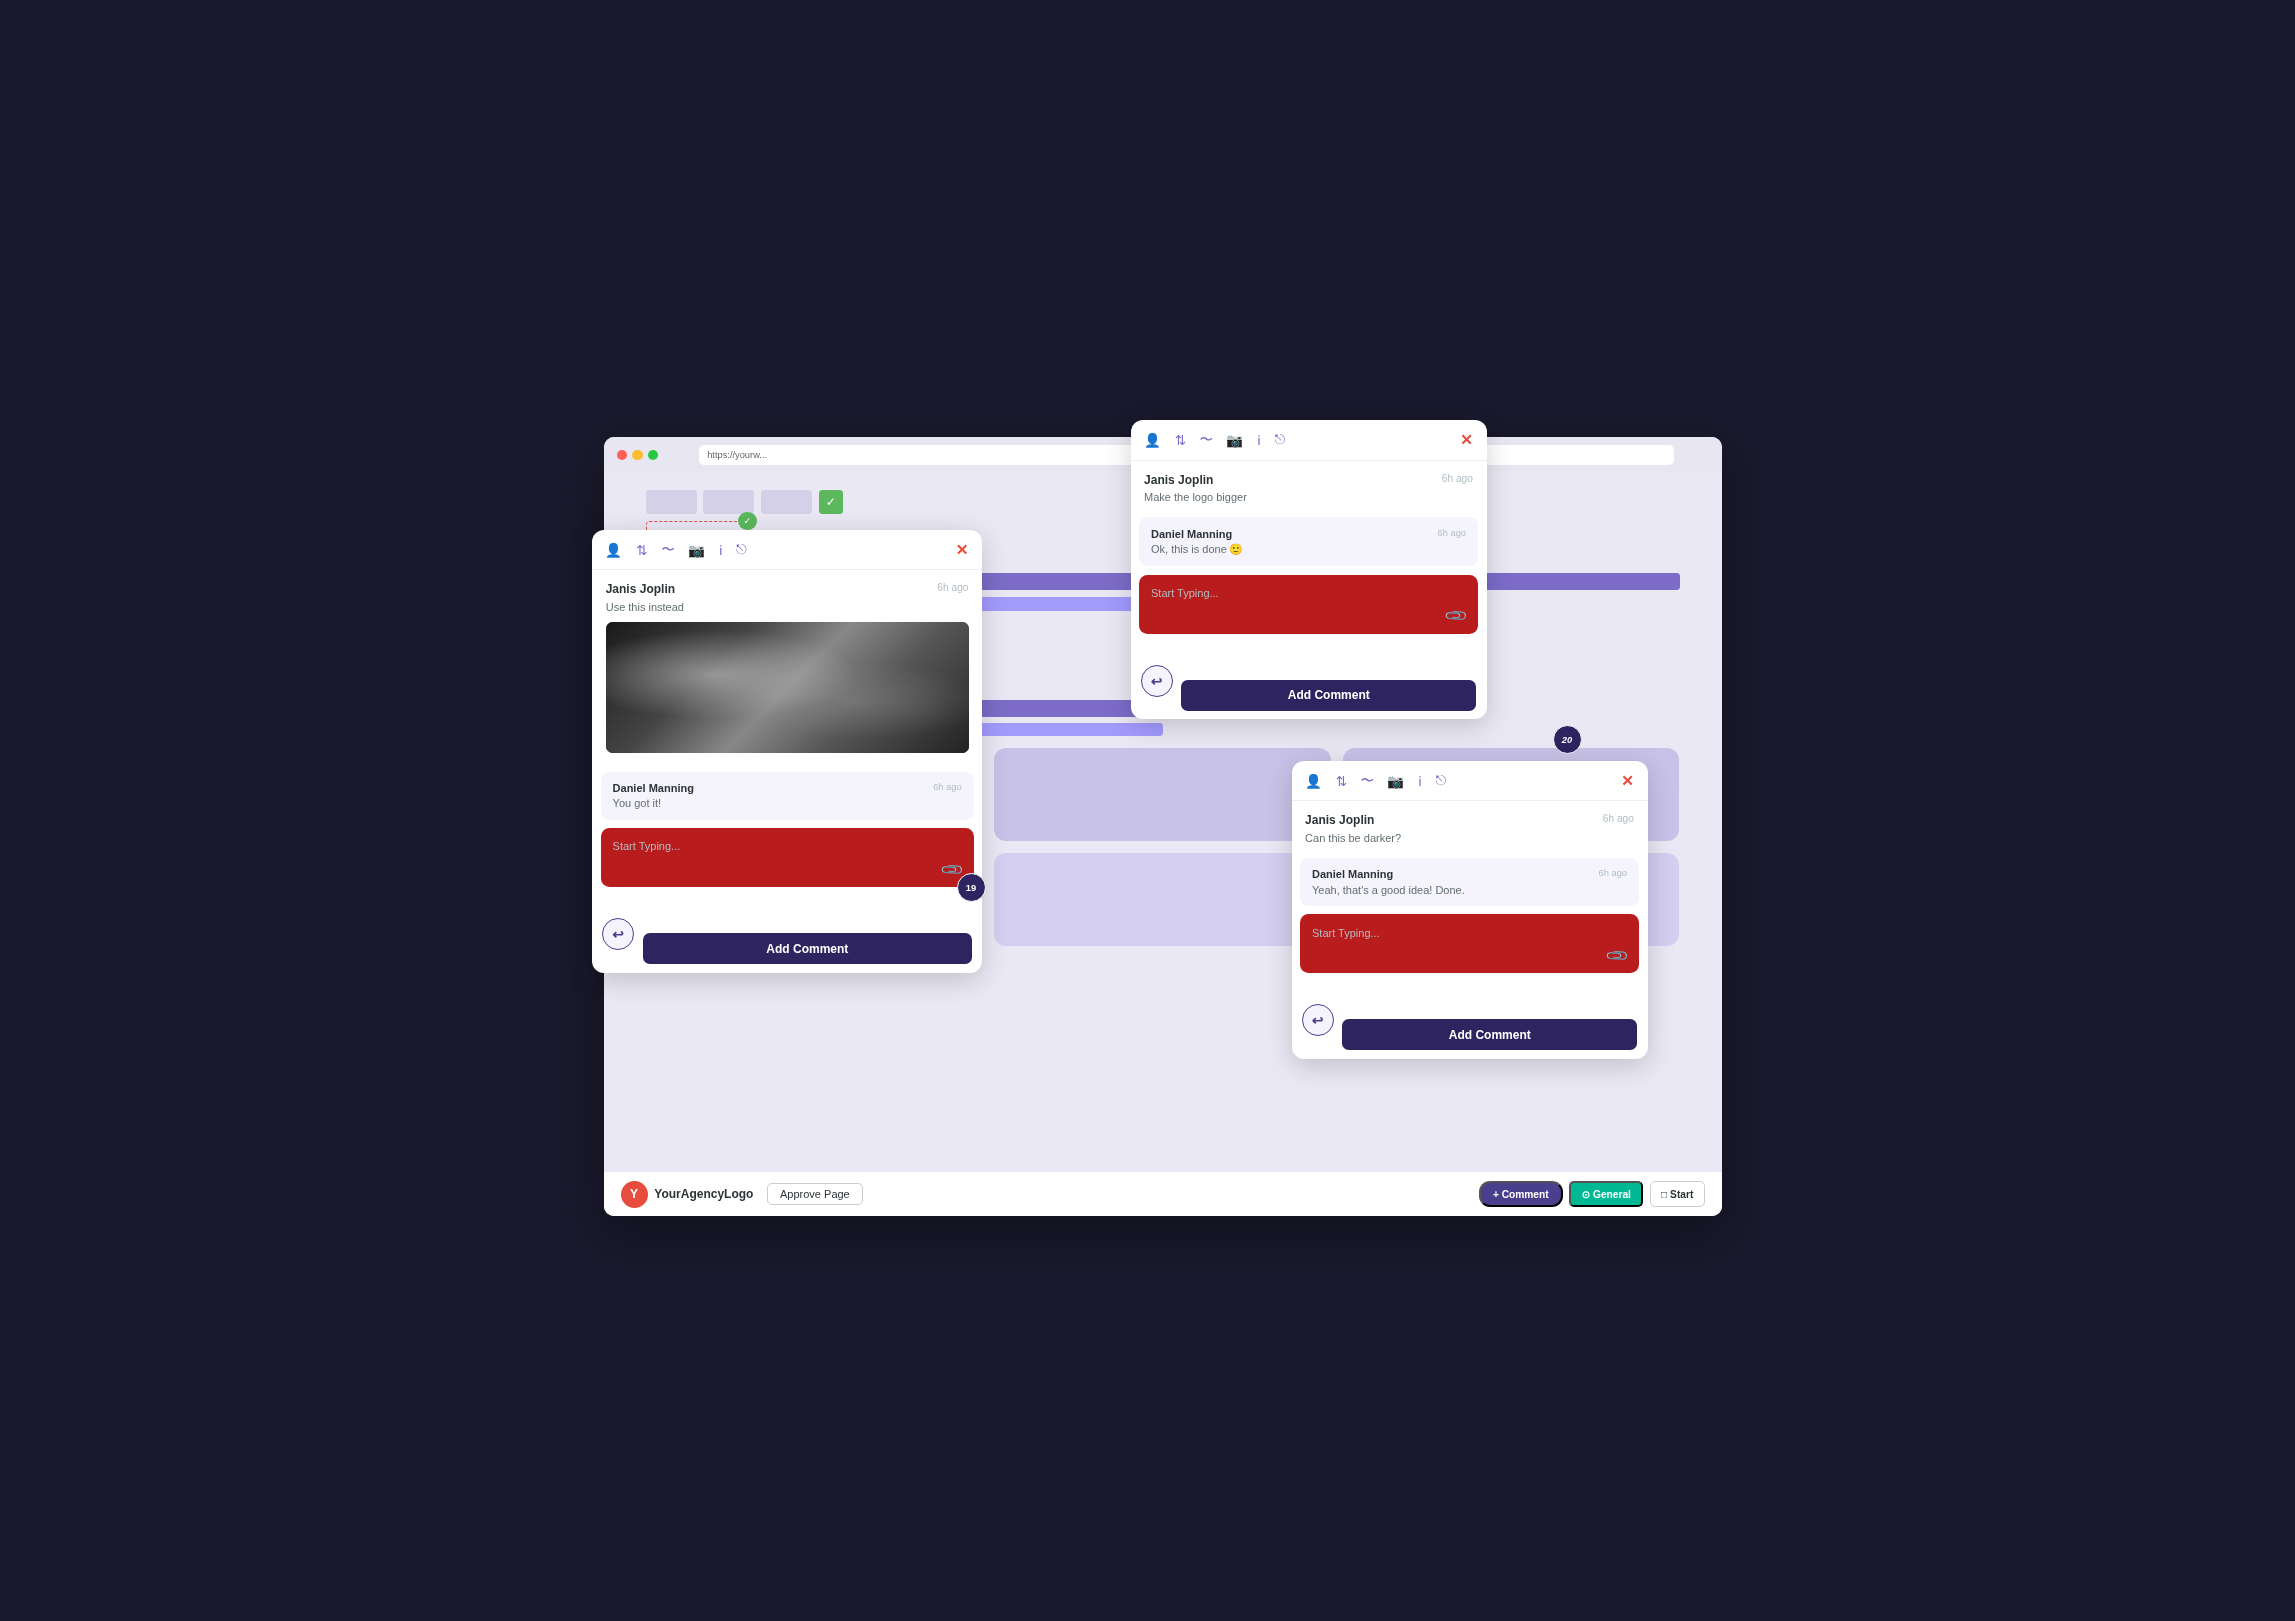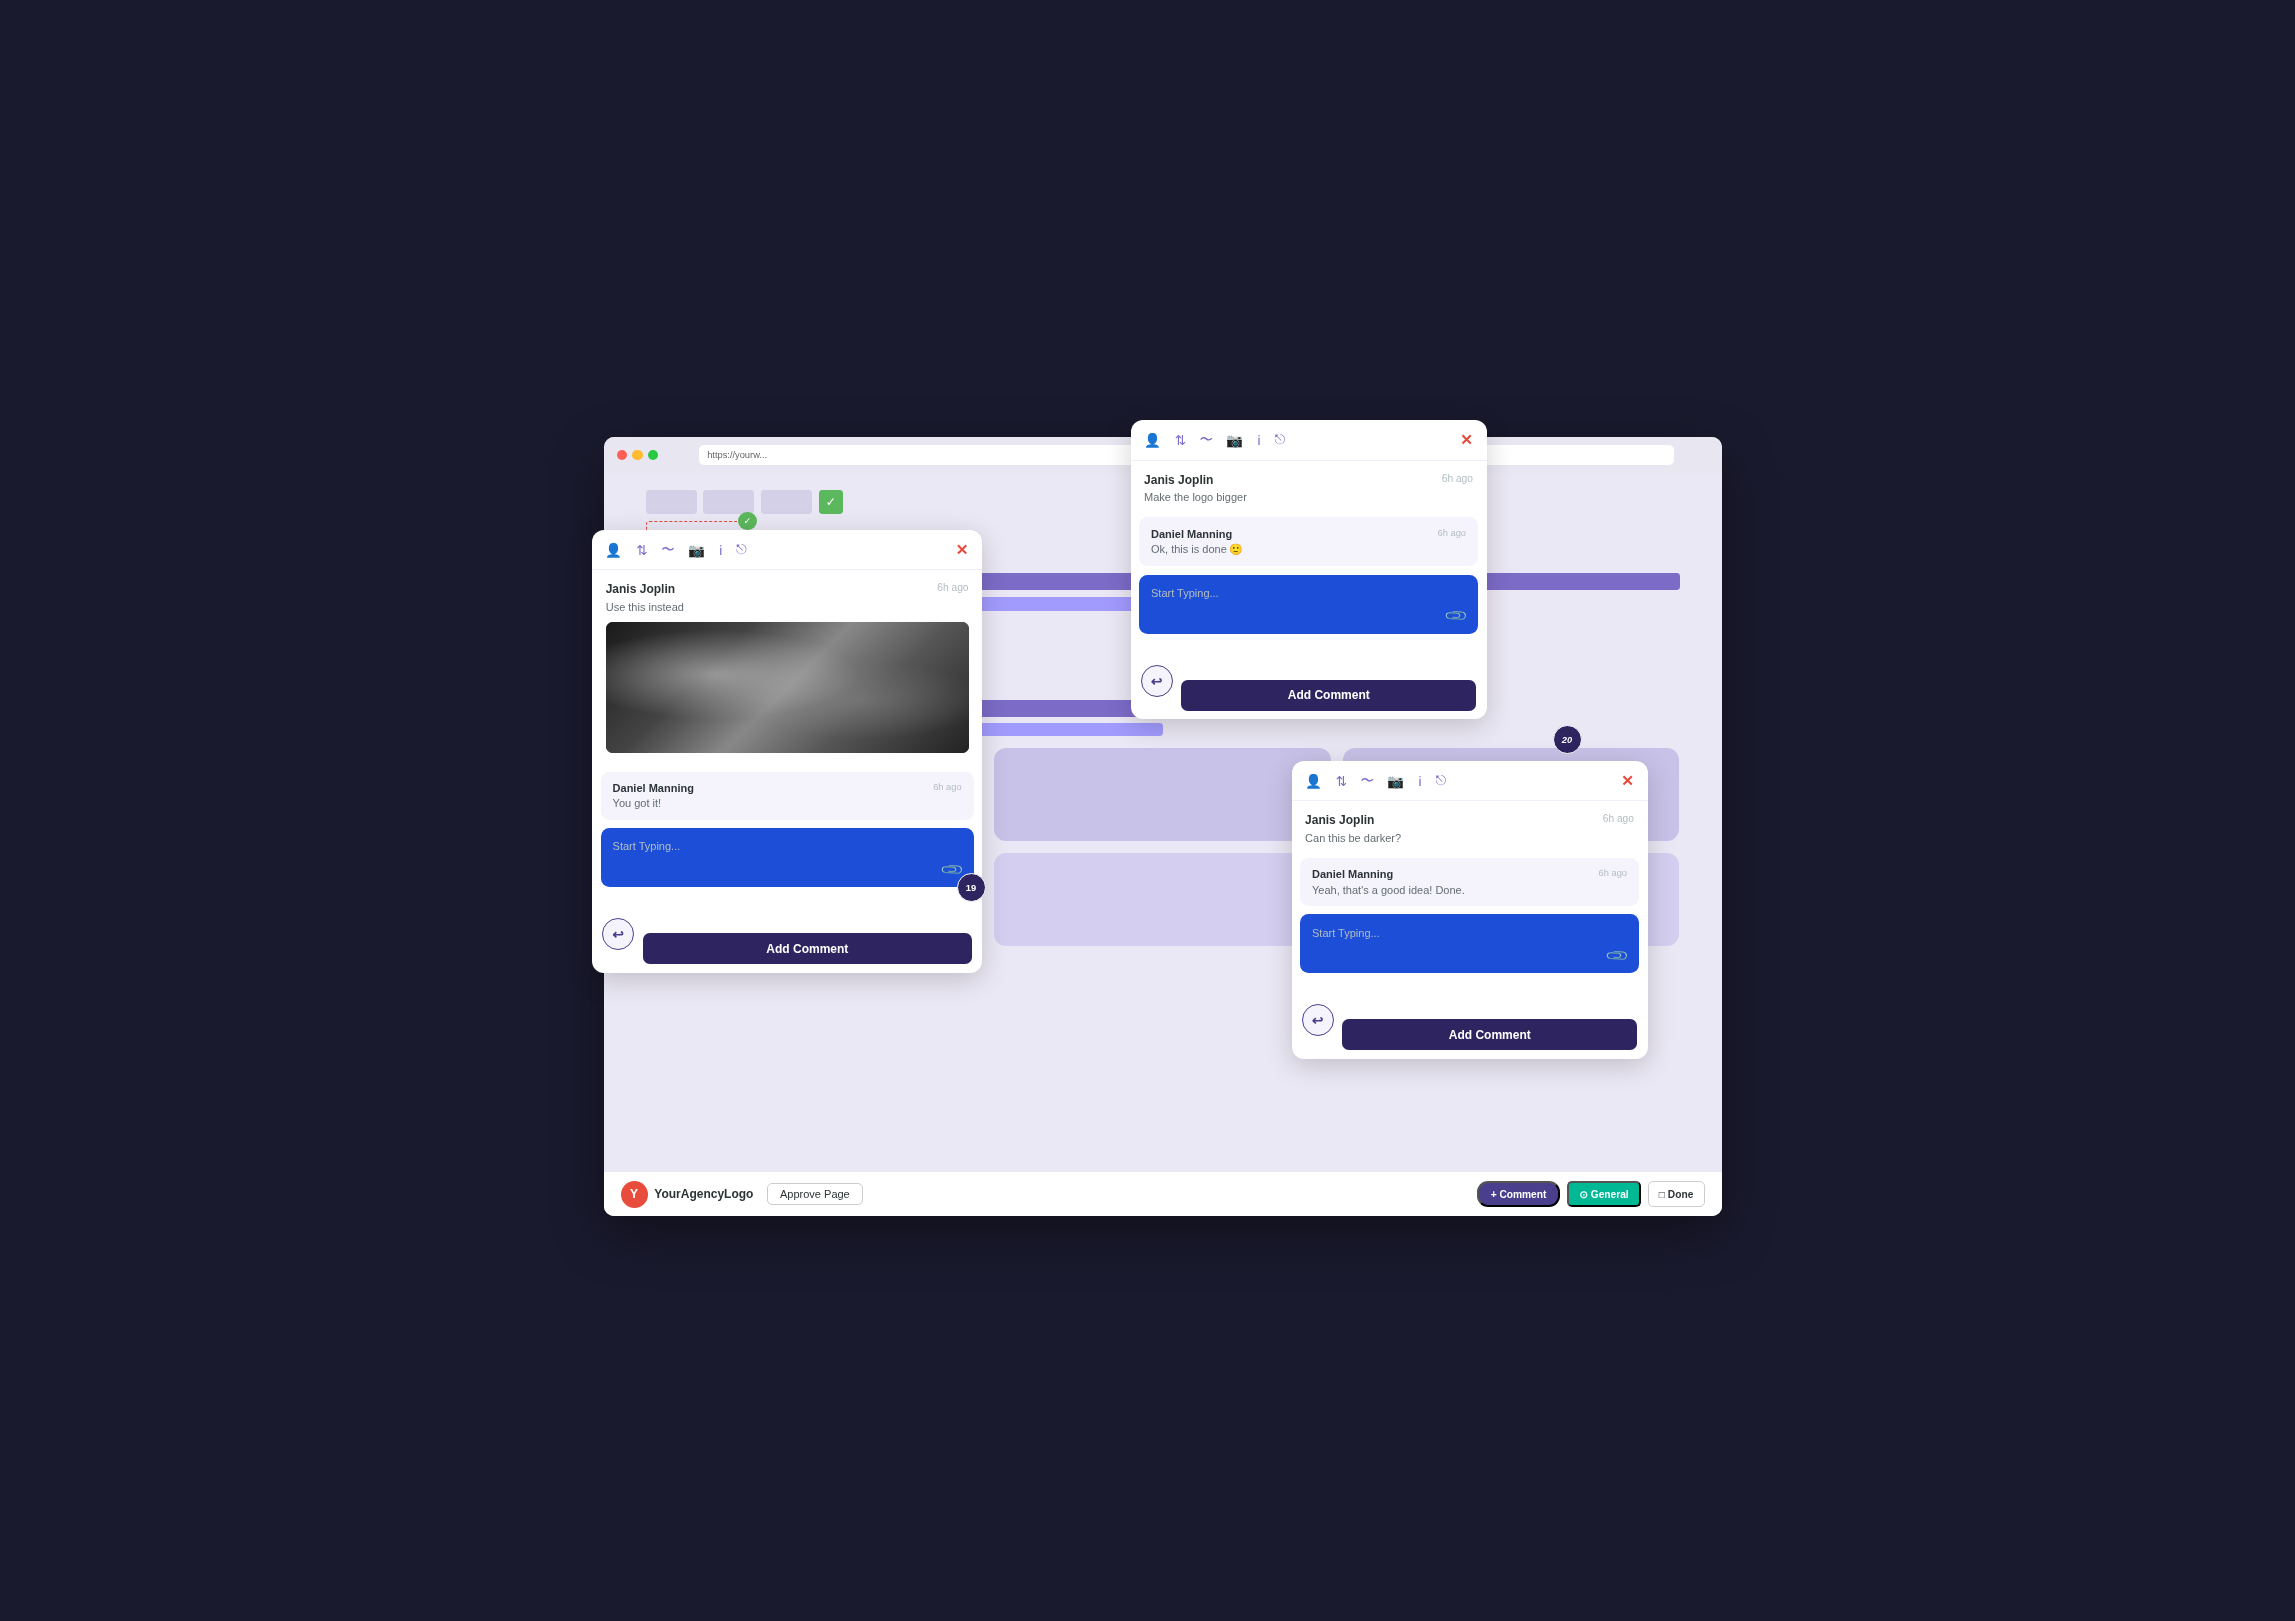--- a/index.html
+++ b/index.html
@@ -319,21 +319,21 @@
     .concert-photo::before {
       content: '';
       position: absolute;
       inset: 0;
       background: 
         radial-gradient(ellipse at 30% 40%, rgba(200,200,200,0.6) 0%, transparent 40%),
         radial-gradient(ellipse at 70% 60%, rgba(150,150,150,0.4) 0%, transparent 35%);
     }
 
     .typing-area {
-      background: #1d4ed8;
+      background: #b91c1c;
       border-radius: 8.5px;
       margin: 0 8.5px 8.5px;
       padding: 10.2px 12px 30.5px;
       position: relative;
       min-height: 59px;
     }
 
     .typing-placeholder {
       font-size: 11px;
       color: #b2bec3;
@@ -482,21 +482,21 @@
         <div class="agency-logo">
           <div class="logo-circle">Y</div>
           <span class="logo-text">YourAgencyLogo</span>
         </div>
         <button class="approve-btn">Approve Page</button>
         <div class="bottom-right-buttons">
           <button class="btn-comment">
             <span>+ Comment</span>
           </button>
           <button class="btn-general">⊙ General</button>
-          <button class="btn-tasks">□ Done</button>
+          <button class="btn-tasks">□ Start</button>
         </div>
       </div>
     </div>
   </div>
 
   <div class="comment-panel" style="top:125px; left:18.6px;">
     <div class="panel-toolbar">
       <span class="panel-icon">👤</span>
       <span class="panel-icon">⇅</span>
       <span class="panel-icon">〜</span>

